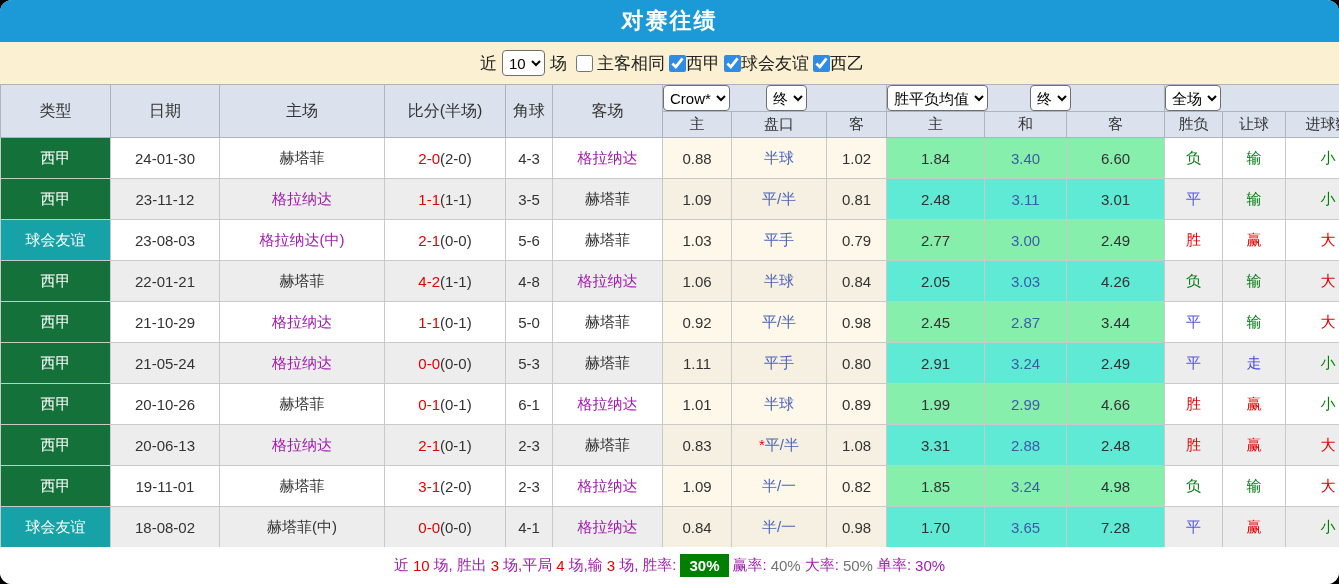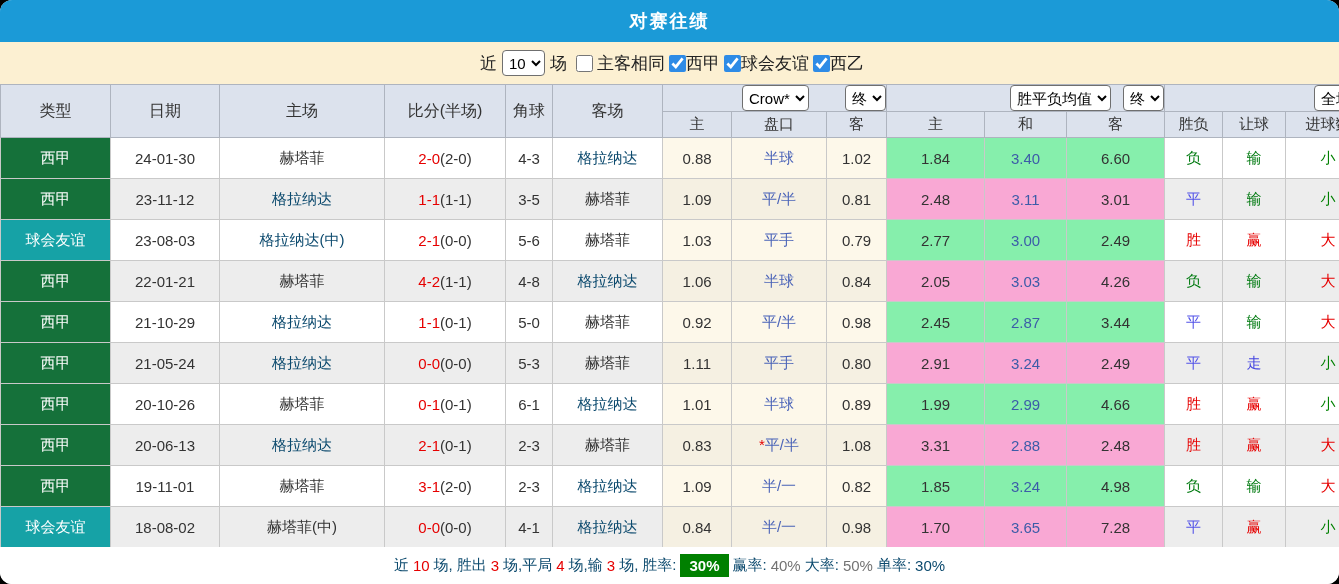--- a/index.html
+++ b/index.html
@@ -1,41 +1,41 @@
 <!DOCTYPE html>
 <html><head>
 <meta charset="utf-8">
 <style>
   *{box-sizing:border-box;margin:0;padding:0}
   html,body{background:#000}
   body{font-family:"Liberation Sans","DejaVu Sans",sans-serif}
   .page{width:1339px;height:584px;background:#fff;border-radius:12px;overflow:hidden;position:relative}
-  .titlebar{height:42px;background:#1b9ad7;color:#fff;display:flex;align-items:center;justify-content:center;font-size:18px;font-weight:bold;letter-spacing:2px}
+  .titlebar{height:42px;background:#1b9ad7;color:#fff;display:flex;align-items:center;justify-content:center;font-size:22px;font-weight:bold;letter-spacing:2px}
   .filterbar{height:42px;background:#fcf0d2;display:flex;align-items:center;justify-content:center;font-size:17px;color:#222}
   .filterbar .sp{margin:0 5px}
   select{height:26px;font-size:15px;background:#fff;border:1px solid #6f6f6f;border-radius:4px;padding:0 2px;color:#000;font-family:inherit}
   input[type=checkbox]{width:17px;height:17px;accent-color:#2e8be6;margin:0 4px;vertical-align:middle}
   .lg{display:flex;align-items:center;margin-left:4px}
   .lg input{margin:0}
   .tablewrap{width:1339px;height:463px;overflow:hidden}
   table{border-collapse:collapse;table-layout:fixed;width:1370px;border:1px solid #98a0a8}
   thead th{background:#dce2ed;color:#333;font-weight:normal;border:1px solid #aeb4bf;font-size:16px}
   tr.selrow th{height:27px}
   tr.subrow th{height:26px;font-size:15px}
-  .selwrap{display:flex;justify-content:flex-end;align-items:center}
-  .gap36{gap:36px}.gap30{gap:12px}
+  .selwrap{display:flex;justify-content:flex-start;align-items:center}
+  .gap36{gap:36px}.gap30{gap:42px}
   tbody td{height:41px;text-align:center;border:1px solid #c9c9c9;font-size:15px;color:#333;overflow:hidden;white-space:nowrap}
   tr.odd .c-plain{background:#fff}
   tr.even .c-plain{background:#ededed}
   tr.odd .c-odds{background:#fdf8ea}
   tr.even .c-odds{background:#f5f0e2}
   tr.odd .c-avg{background:#86efac}
-  tr.even .c-avg{background:#f9a8d4}
+  tr.even .c-avg{background:#5eead4}
   .c-type{color:#fff;font-size:15px}
-  .g{color:#0c4a6e}
+  .g{color:#a21caf}
   .r{color:#e60000}
   .b{color:#3c5ca8}
   .bl{color:#737373}
   .hcap{color:#4a63b8}
   .footer{height:37px;display:flex;align-items:center;justify-content:center;font-size:15px;background:#fff}
   .footer span{margin:0 2px;white-space:pre}
   .winbox{background:#008000;color:#fff;padding:3px 9px;margin:0 6px;font-weight:bold}
 </style>
 </head>
 <body>

